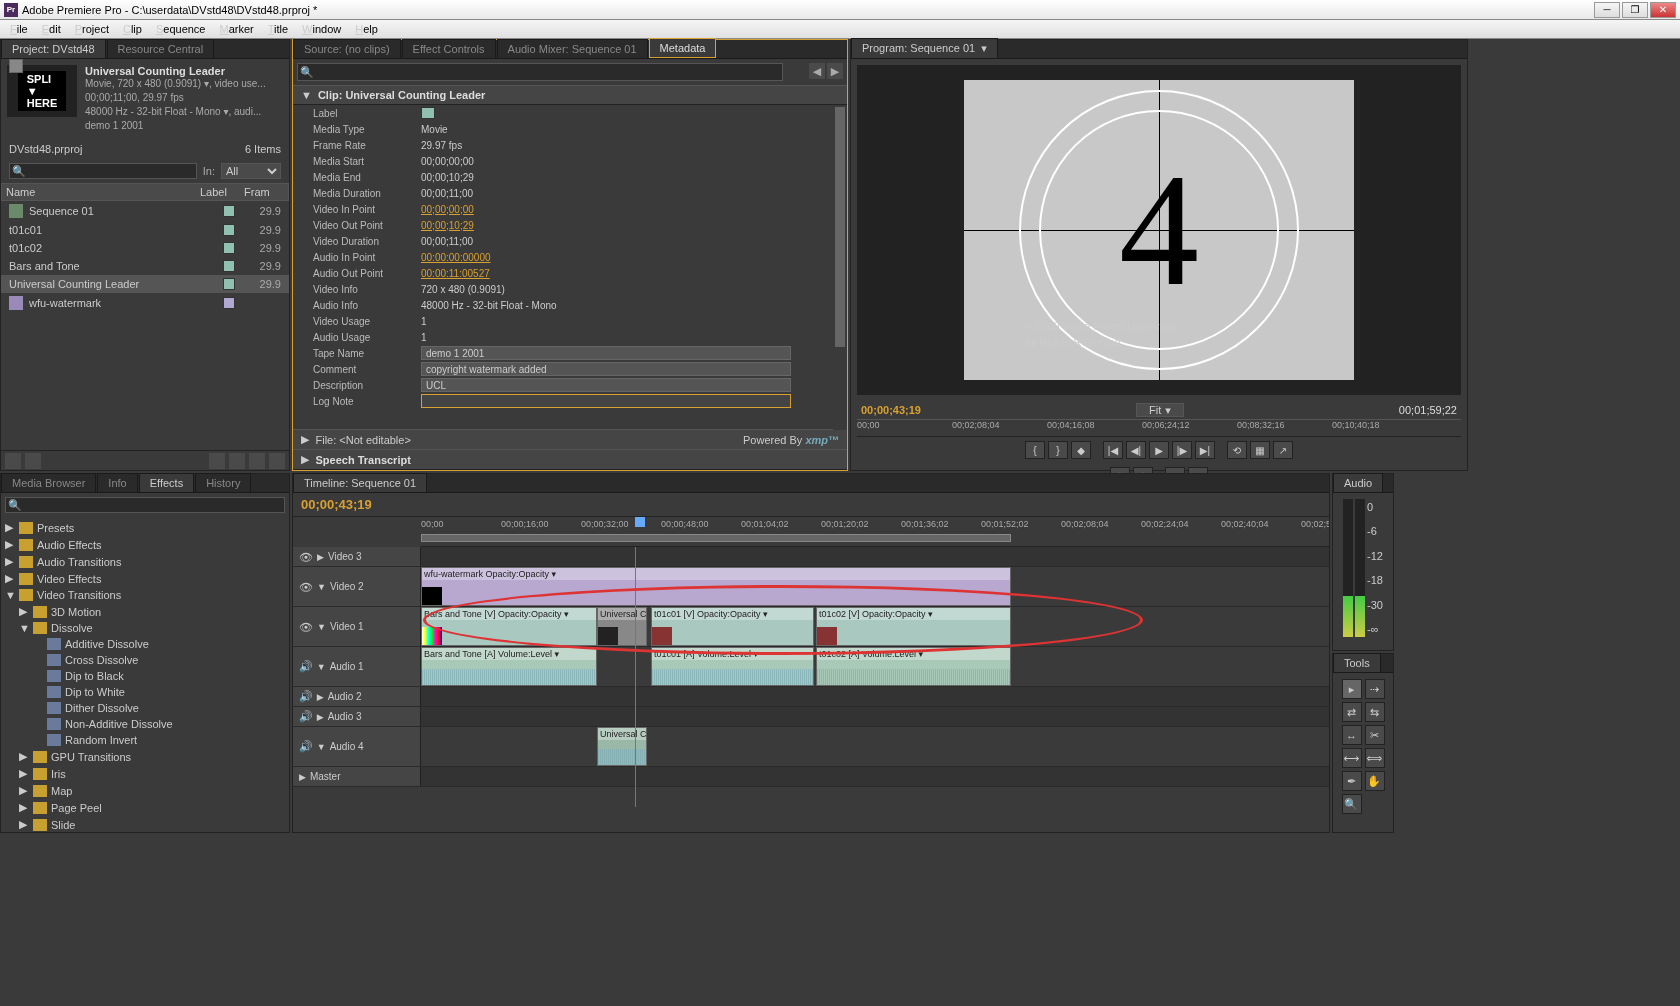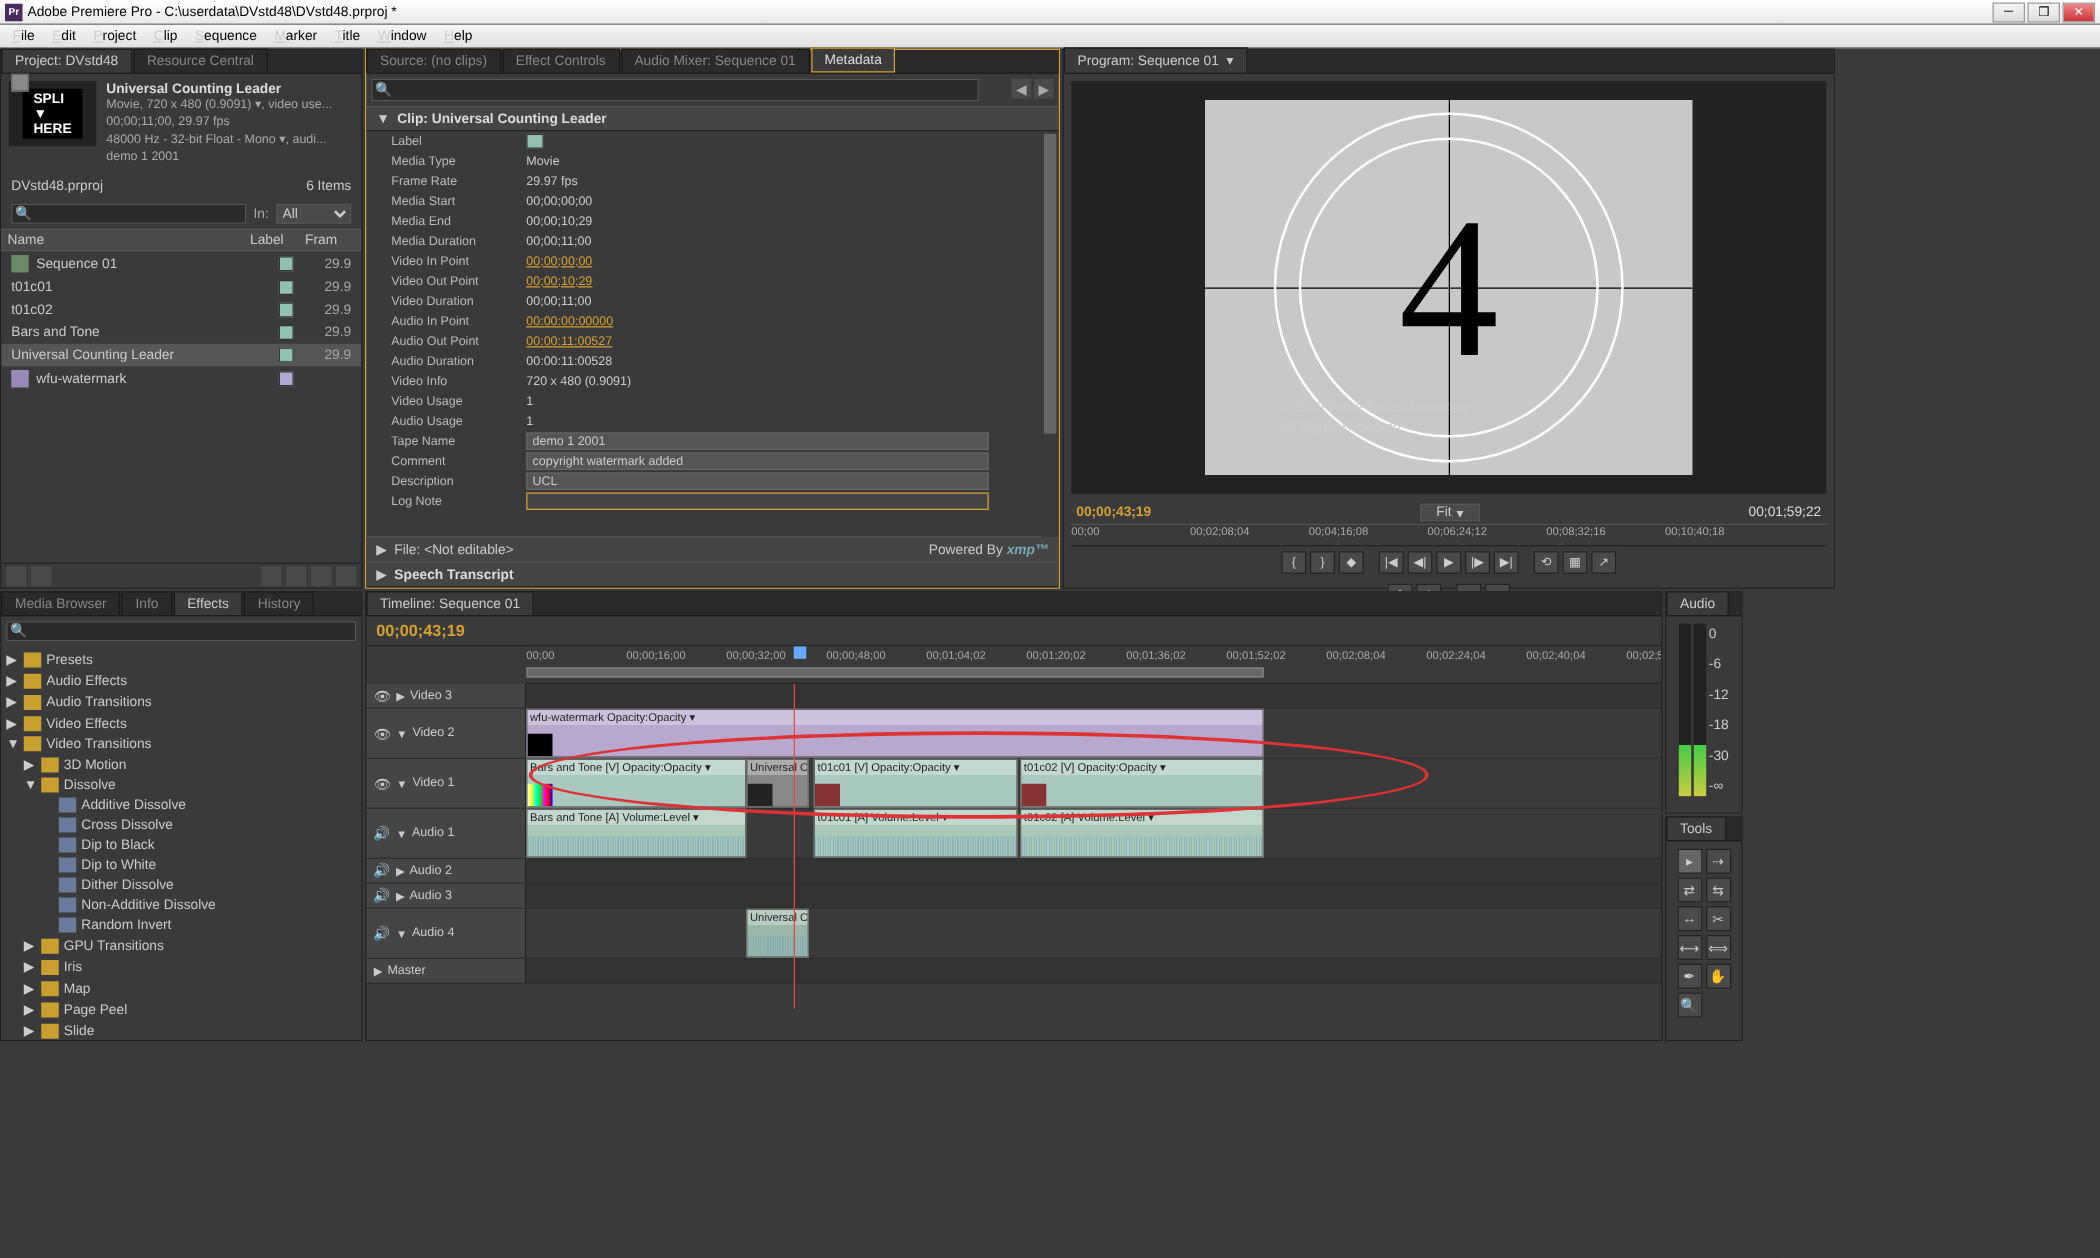--- a/index.html
+++ b/index.html
@@ -308,26 +308,26 @@
           </div>
           <div class="meta-row">
             <div class="key">Audio In Point</div>
             <div class="val link">00:00:00:00000</div>
           </div>
           <div class="meta-row">
             <div class="key">Audio Out Point</div>
             <div class="val link">00:00:11:00527</div>
           </div>
           <div class="meta-row">
-            <div class="key">Audio Duration</div>
-            <div class="val">00:00:11:00528</div>
-          </div>
-          <div class="meta-row">
             <div class="key">Video Info</div>
             <div class="val">720 x 480 (0.9091)</div>
+          </div>
+          <div class="meta-row">
+            <div class="key">Audio Info</div>
+            <div class="val">48000 Hz - 32-bit Float - Mono</div>
           </div>
           <div class="meta-row">
             <div class="key">Video Usage</div>
             <div class="val">1</div>
           </div>
           <div class="meta-row">
             <div class="key">Audio Usage</div>
             <div class="val">1</div>
           </div>
           <div class="meta-row">

